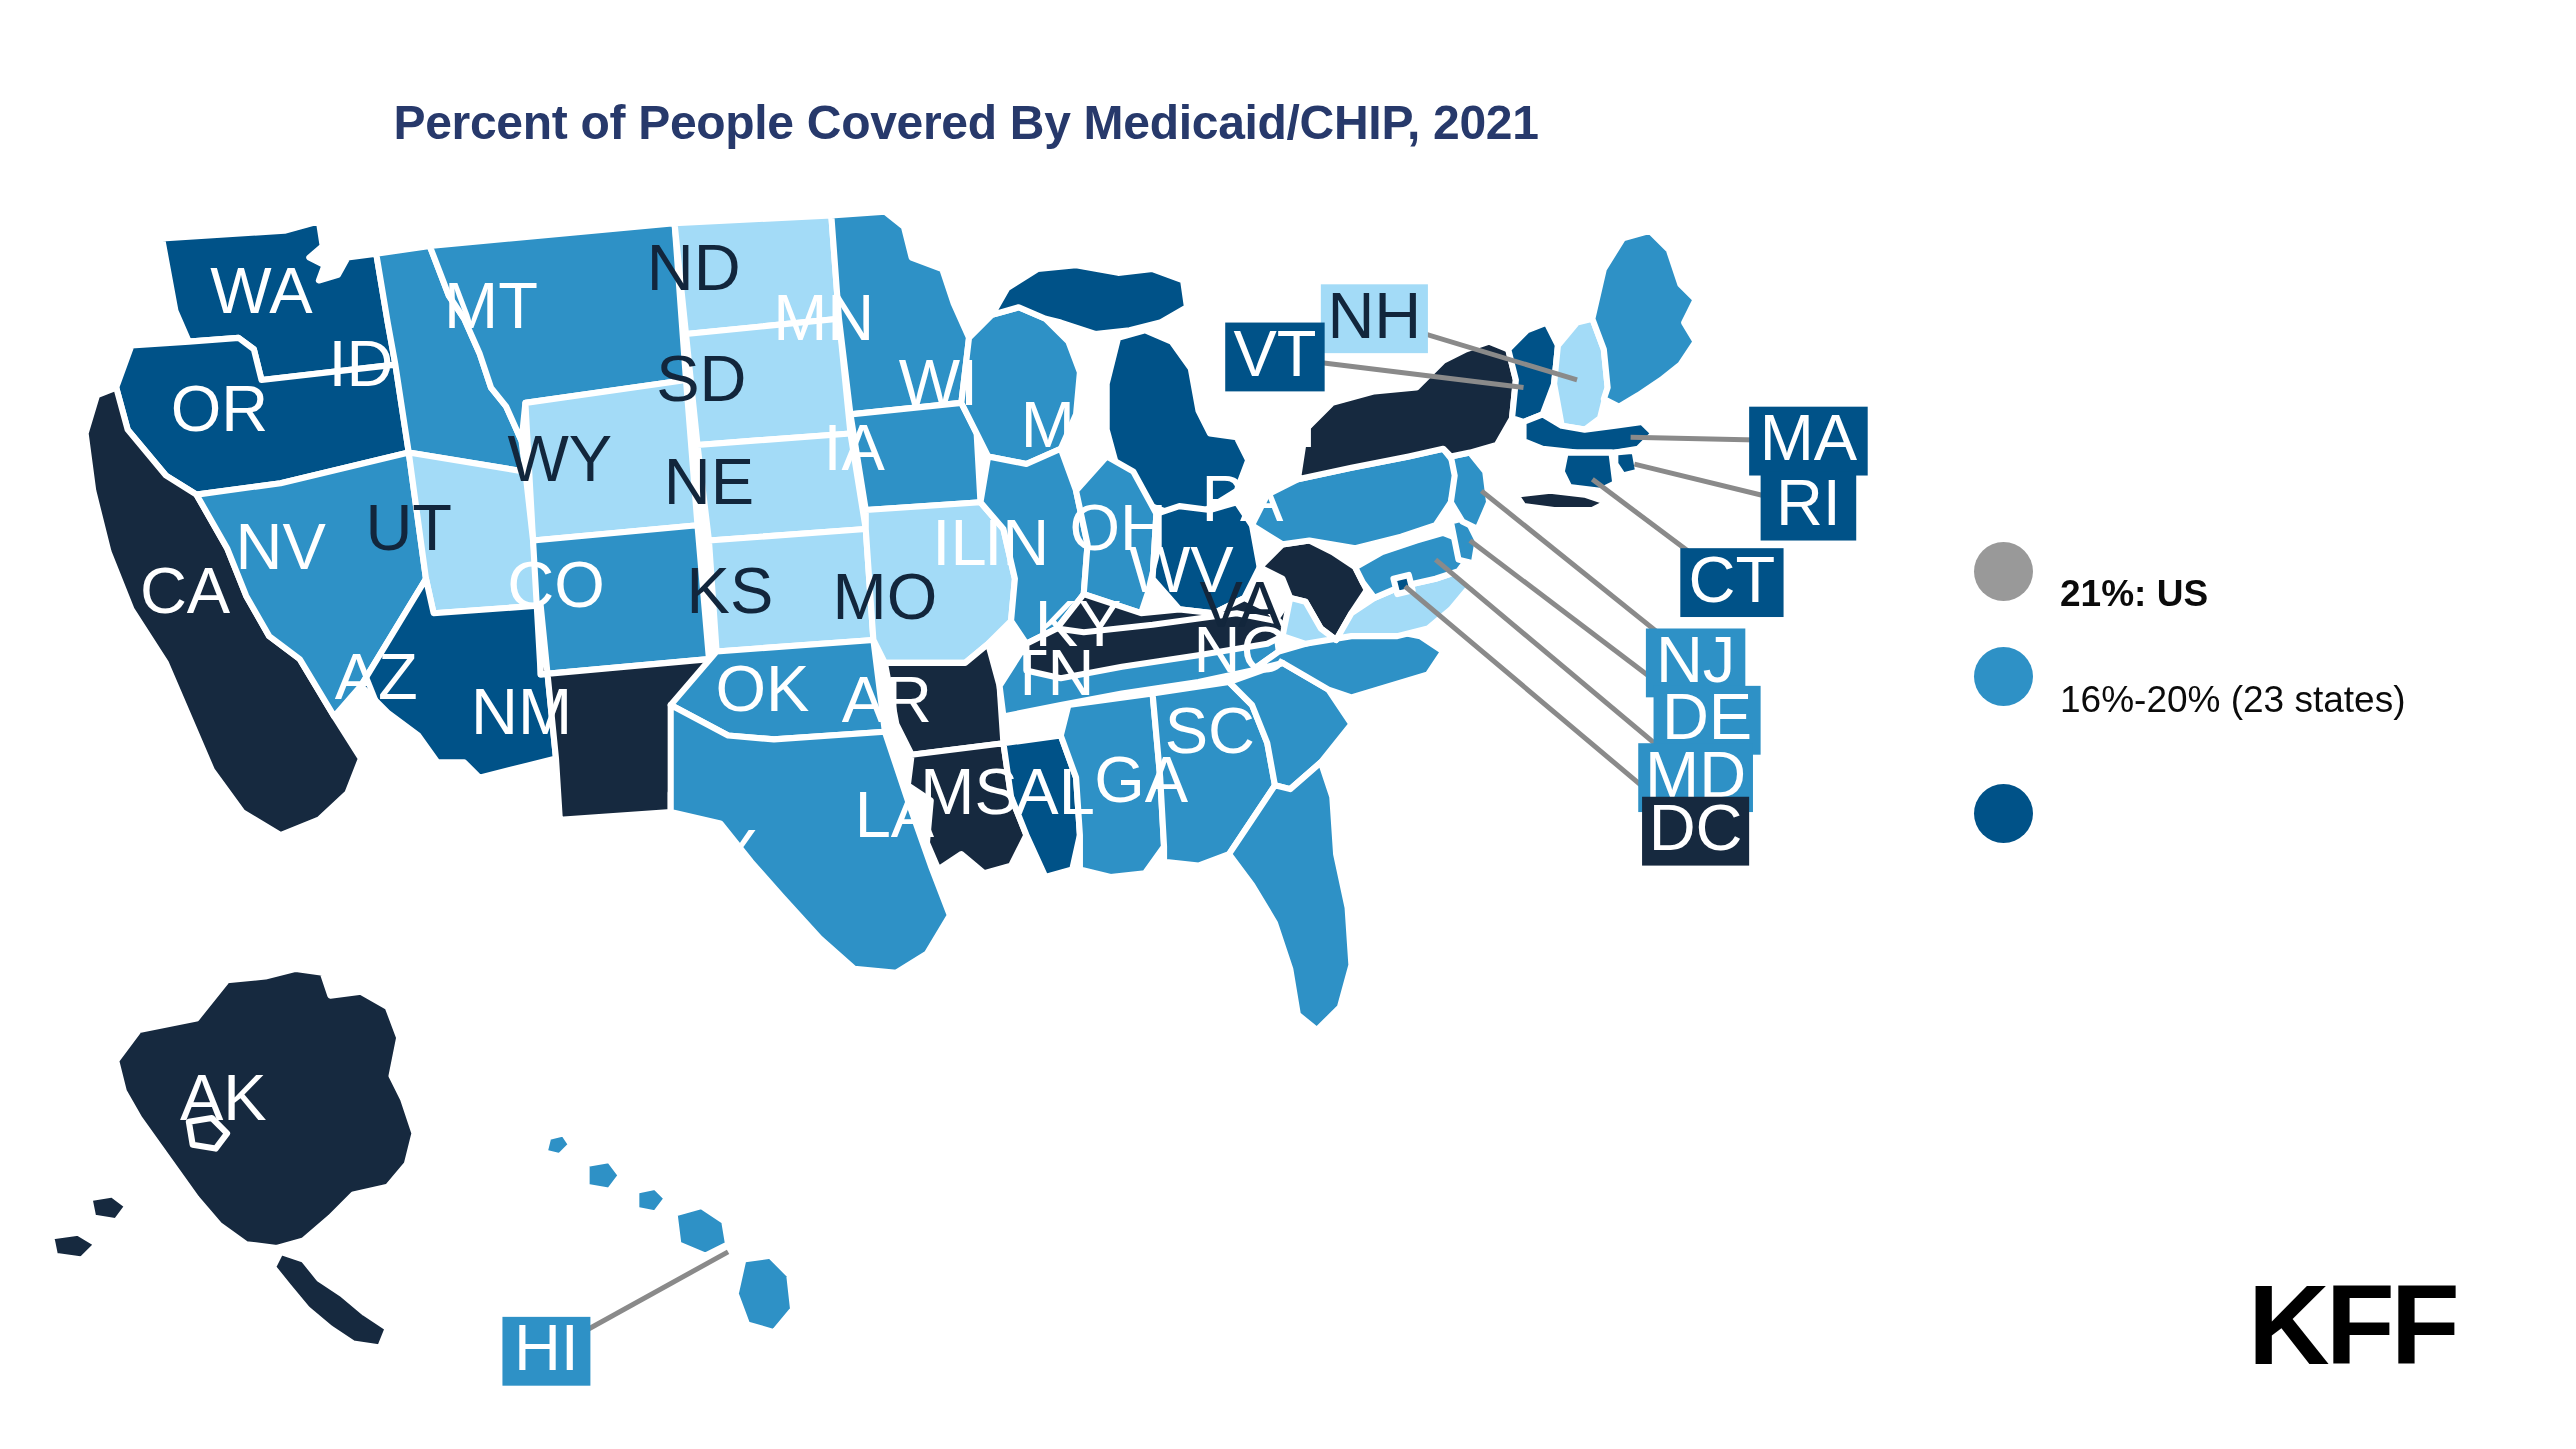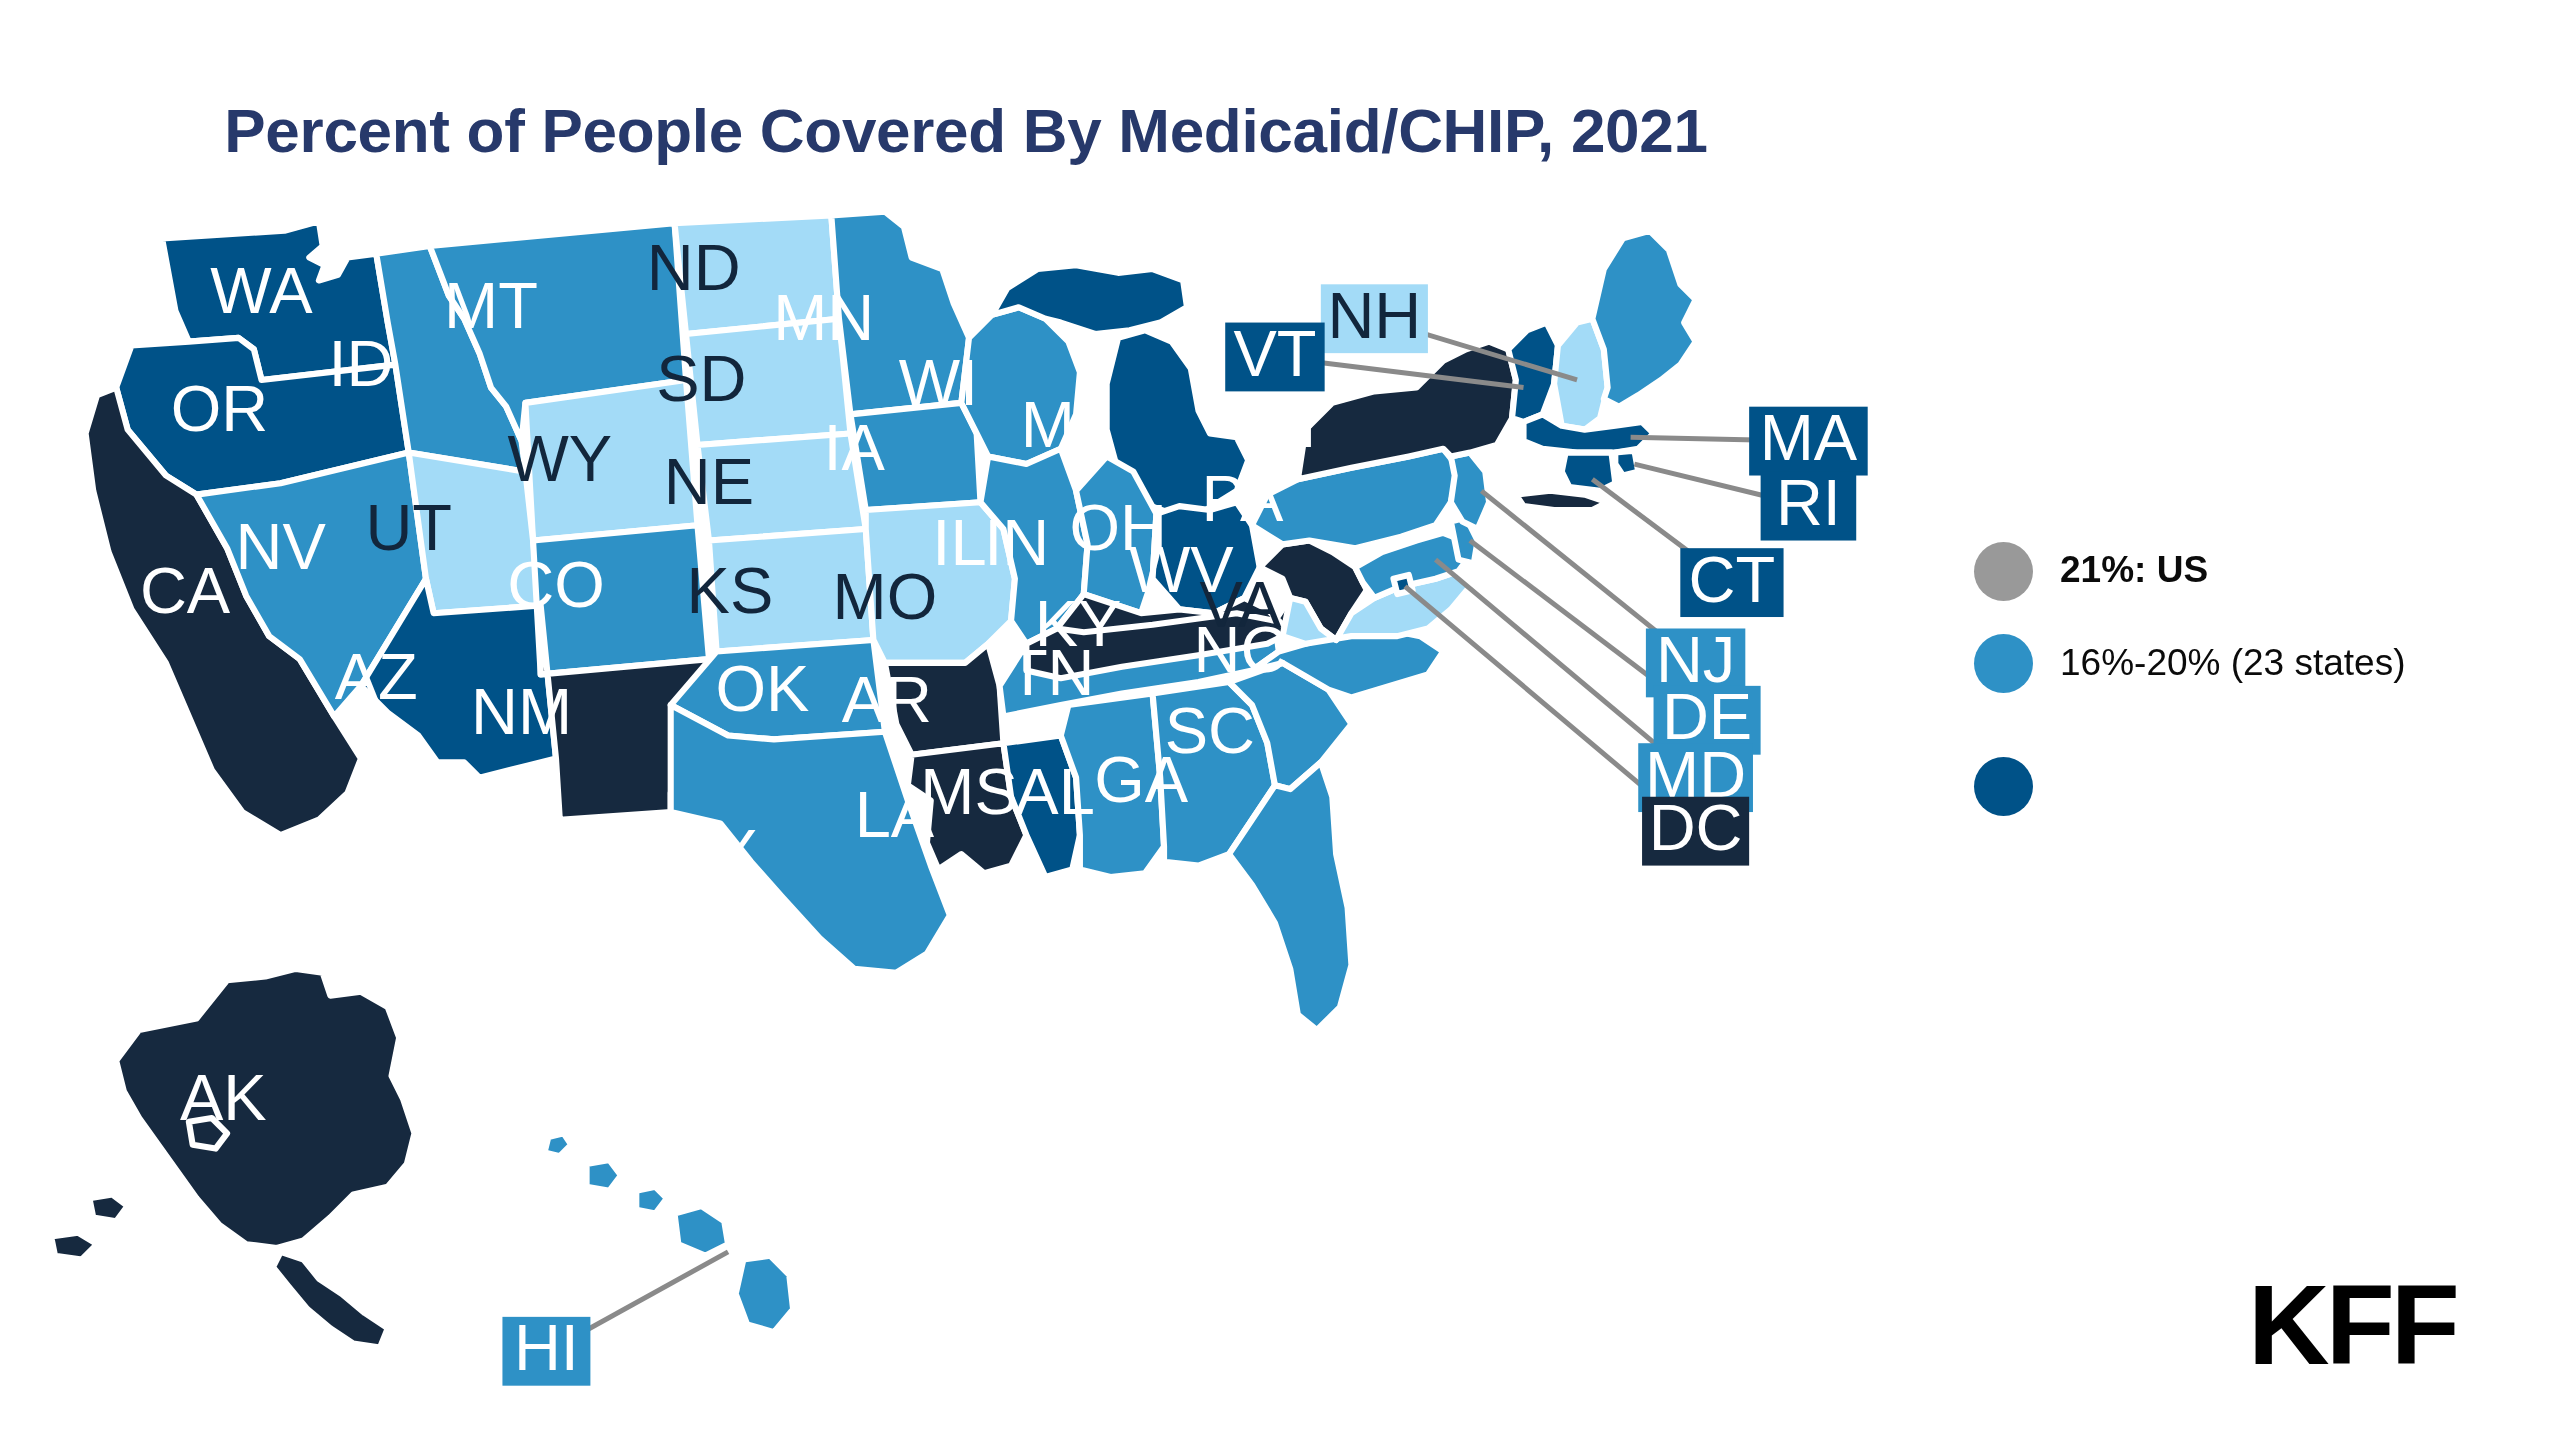--- a/index.html
+++ b/index.html
@@ -8,21 +8,21 @@
     background:#ffffff;
     font-family:"Liberation Sans", sans-serif;
     overflow:hidden;
   }
   #page { position:relative; width:2576px; height:1449px; background:#fff; }
 
   
   #title {
     position:absolute; top:95px; left:0; width:1932px;
     text-align:center;
-    font-size:62px; font-weight:bold; letter-spacing:-0.3px;
+    font-size:48px; font-weight:bold; letter-spacing:-0.3px;
     color:#27396b;
     white-space:nowrap;
   }
 
   
   #map-wrap { position:absolute; left:0px; top:204px; width:1938px; height:1262px; }
   #usmap { width:100%; height:100%; display:block; }
   .state-path { stroke:#ffffff; stroke-width:3.2; stroke-linejoin:round; }
 
   
@@ -48,21 +48,21 @@
   
   #legend { position:absolute; left:1974px; top:541px; width:560px; }
   .leg-row { display:flex; align-items:flex-start; margin-bottom:33px; }
   .leg-row:last-child { margin-bottom:0; }
   .leg-dot {
     width:59px; height:59px; border-radius:50%;
     flex:0 0 59px; margin-right:27px;
   }
   .leg-txt {
     font-size:37px; color:#0b0b0b; line-height:1.12;
-    padding-top:7.7px; white-space:pre-line;
+    padding-top:7.7px; white-space:pre-line;margin-top:24px;
   }
   .leg-txt.bold { font-weight:bold; }
   .row-us   .leg-dot { margin-top:1.3px; }
   .row-two  .leg-dot { margin-top:31px; }
 
   
   #kff {
     position:absolute; left:2248px; top:1269px;
     font-size:113px; font-weight:bold; letter-spacing:-3.9px;
     color:#000000; line-height:1;text-align:right;

